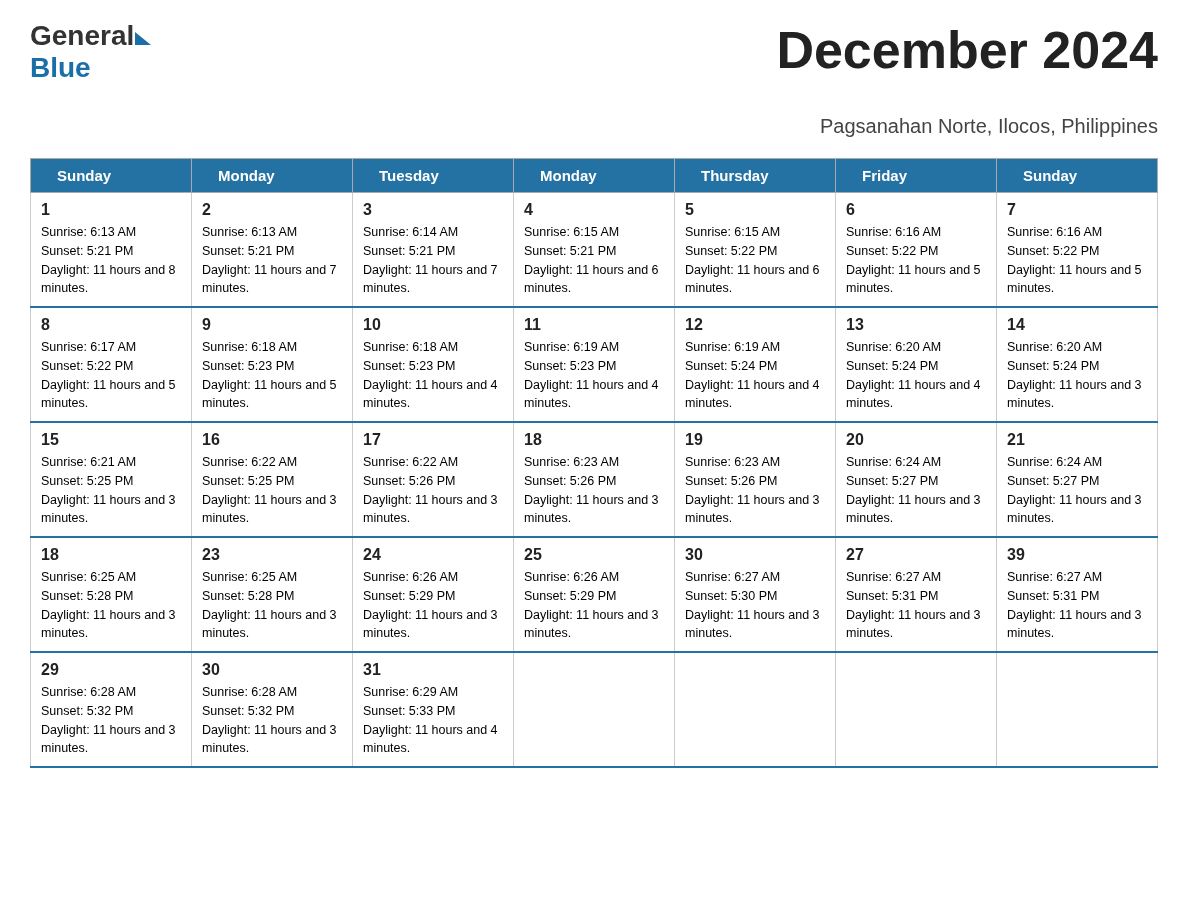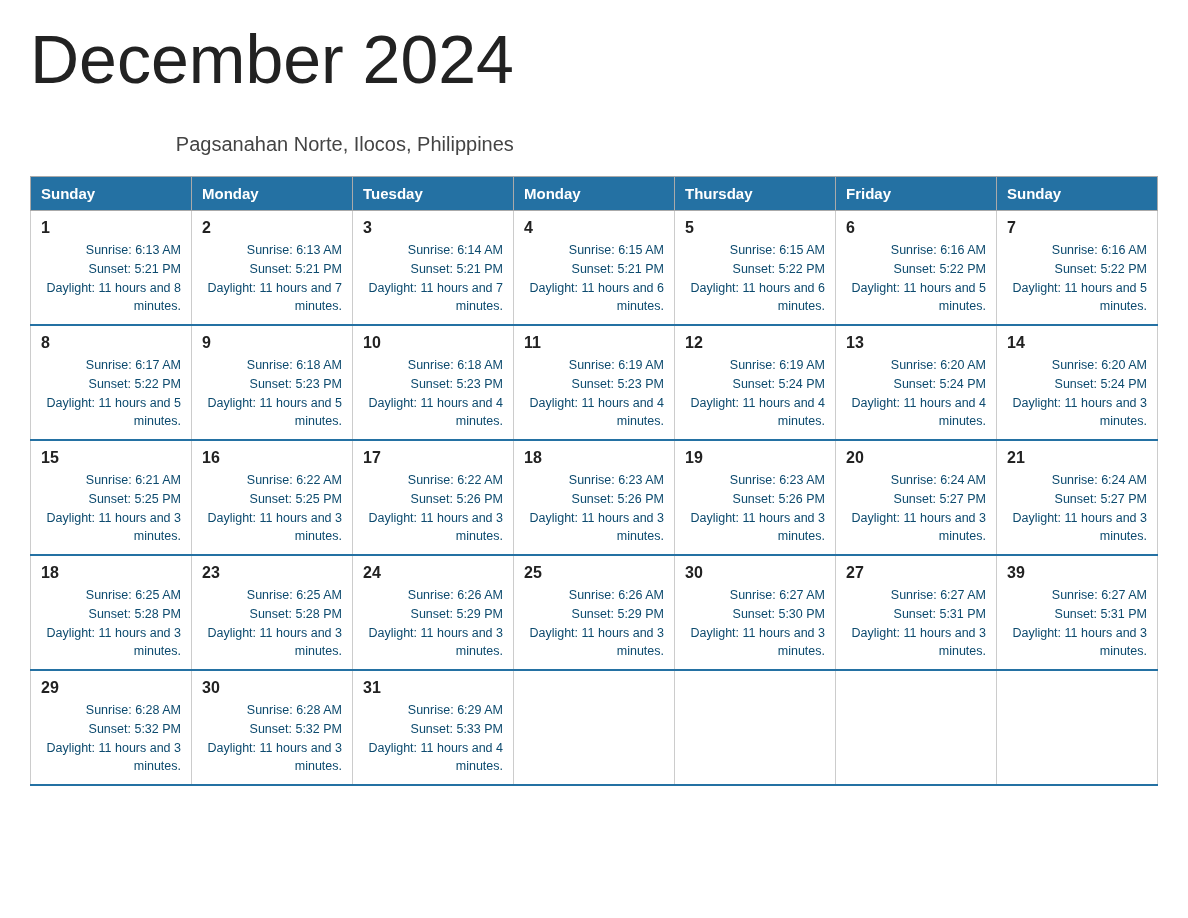--- a/index.html
+++ b/index.html
@@ -28,40 +28,40 @@
     }
     .logo-blue-line {
       font-size: 28px;
       font-weight: bold;
       color: #1a6fa8;
     }
     .title-area {
       text-align: right;
     }
     .month-title {
-      font-size: 68px;
-      font-weight: normal;
+      font-size: 52px;
+      font-weight: bold;
       color: #222;
     }
     .subtitle {
       font-size: 20px;
       color: #444;
       margin-top: 35px;
     }
     .calendar-table {
       width: 100%;
       border-collapse: collapse;
       border: 1px solid #aaa;
     }
     .calendar-table th {
       background-color: #2471a3;
       color: #fff;
       font-size: 15px;
       font-weight: bold;
-      padding: 8px 10px;
+      padding: 8px 26px;
       text-align: left;
       border: 1px solid #aaa;
     }
     .calendar-table td {
       vertical-align: top;
       padding: 8px 10px;
       border: 1px solid #ccc;
       width: calc(100% / 7);
       min-height: 110px;
     }
@@ -70,23 +70,22 @@
     }
     .day-number {
       font-size: 16px;
       font-weight: bold;
       color: #222;
       display: block;
       margin-bottom: 4px;
     }
     .day-info {
       font-size: 12.5px;
-      color: #0c4a6e;
+      color: #000000;
       line-height: 1.5;
-      text-align: right;
     }
     .empty-cell {
       background: #fff;
     }
     .logo-row1 {
       display: flex;
       align-items: center;
     }
     .logo-row2 {
       display: flex;
@@ -102,20 +101,29 @@
       margin-left: 1px;
       vertical-align: middle;
       position: relative;
       top: 2px;
     }
   </style>
 </head>
 <body>
 
 <div class="header-area">
+  <div class="logo">
+    <div class="logo-row1">
+      <span class="logo-general">General</span>
+      <span class="triangle-right"></span>
+    </div>
+    <div class="logo-row2">
+      <span class="logo-blue-line">Blue</span>
+    </div>
+  </div>
   <div class="title-area">
     <div class="month-title">December 2024</div>
     <div class="subtitle">Pagsanahan Norte, Ilocos, Philippines</div>
   </div>
 </div>
 
 <table class="calendar-table">
   <thead>
     <tr>
     <th>Sunday</th>

